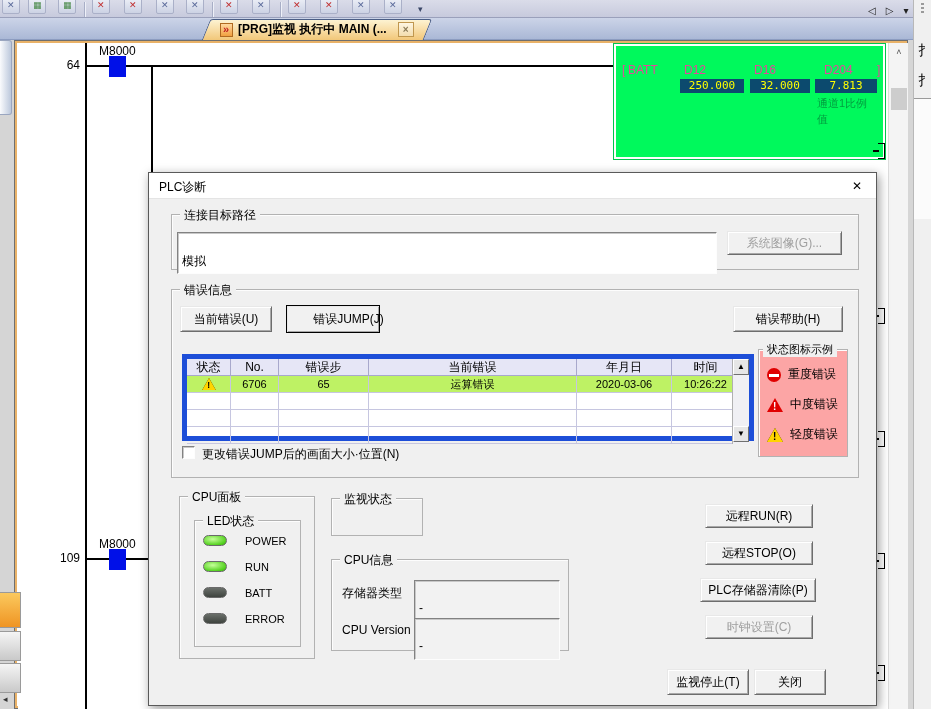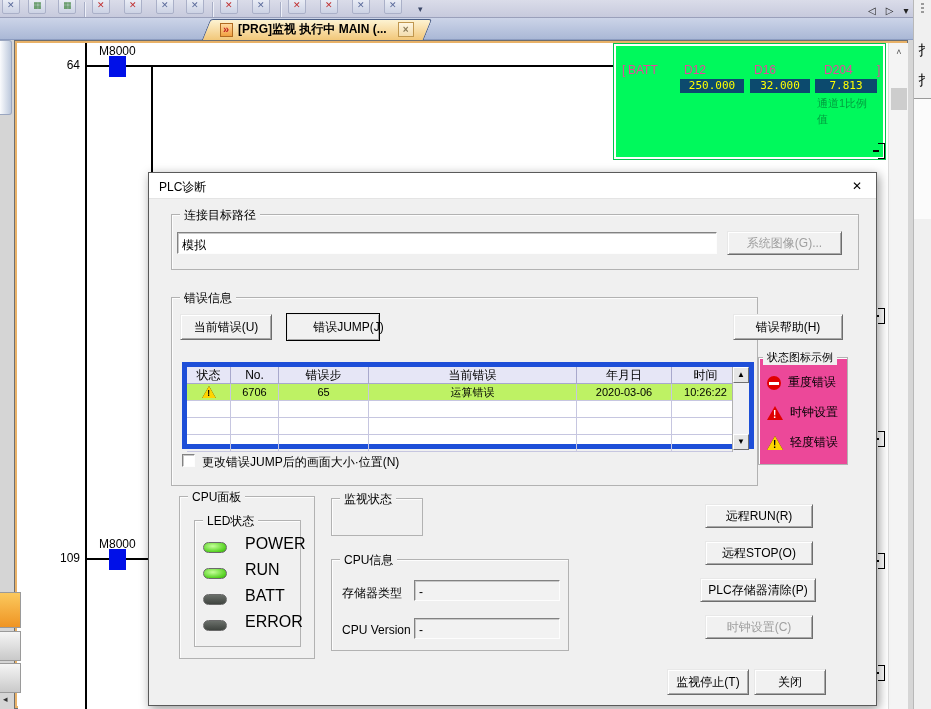--- a/index.html
+++ b/index.html
@@ -95,21 +95,21 @@
   .groupbox { position:absolute; border:1px solid #b2b2b2; box-shadow:inset 1px 1px 0 #fdfdfd; }
   .gb-label { position:absolute; top:-8px; left:8px; background:#f0f0f0; padding:0 4px; font-size:12px; white-space:nowrap; }
 
   .btn { position:absolute; display:flex; align-items:center; justify-content:center; font-size:12px;
     background:#f1f1f1; border:1px solid; border-color:#e8e8e8 #6d6d6d #6d6d6d #e8e8e8;
     box-shadow:inset 1px 1px 0 #ffffff, inset -1px -1px 0 #a8a8a8; white-space:nowrap; }
   .btn.disabled { color:#9f9f9f; }
   .btn.defaulted { border-color:#000; box-shadow:inset 1px 1px 0 #e8e8e8, inset -1px -1px 0 #a8a8a8, inset 0 0 0 1px #8a8a8a;padding-left:31px; }
 
   .field { position:absolute; background:#fff; border:1px solid; border-color:#828282 #fdfdfd #fdfdfd #828282;
-    box-shadow:inset 1px 1px 0 #c8c8c8; font-size:12px; padding:4px 4px; }
+    box-shadow:inset 1px 1px 0 #c8c8c8; font-size:12px; padding:20px 4px; }
   .field.gray { background:#f2f2f2; }
 
   
   .err-table { position:absolute; left:10px; top:64px; width:572px; height:87px; border:5px solid #1d4ed8; background:#fff; }
   .tgrid { position:absolute; left:0; top:0; display:grid;
     grid-template-columns:44px 48px 90px 208px 95px 68px; grid-auto-rows:17px; }
   .tcell { border-right:1px solid #c6c6e0; border-bottom:1px solid #c6c6e0; font-size:11px;
     display:flex; align-items:center; justify-content:center; overflow:hidden; white-space:nowrap; }
   .tcell.head { background:#e6e6f6; border-right:1px solid #a8a8cc; border-bottom:1px solid #a8a8cc; font-size:12px; }
   .tcell.sel { background:#bef264; }
@@ -126,21 +126,21 @@
   .tri.yellow { border-bottom:14px solid #ffd400; filter:drop-shadow(0 0 0.5px #000); }
   .tri::after { content:"!"; position:absolute; left:-2px; top:3px; font-size:10px; font-weight:bold; }
   .tri.red::after { color:#fff; }
   .tri.yellow::after { color:#000; }
   .tri.small { transform:scale(0.85); }
 
   
   .checkbox { position:absolute; width:13px; height:13px; background:#fff; border:1px solid; border-color:#828282 #fdfdfd #fdfdfd #828282; box-shadow:inset 1px 1px 0 #c8c8c8; }
 
   
-  .led-row { position:absolute; left:8px; display:flex; align-items:flex-end; gap:18px; font-size:16px; }
+  .led-row { position:absolute; left:8px; display:flex; align-items:flex-start; gap:18px; font-size:11px; }
   .led { width:24px; height:11px; border-radius:6px; border:1px solid #6a6a6a; }
   .led.on { background:radial-gradient(ellipse at 40% 35%, #c6ff9a, #56d222 70%, #3aa80e); }
   .led.off { background:linear-gradient(#6a6f6a,#3f443f); }
 </style>
 </head>
 <body>
 
 <div id="screen">
 
   <div class="toolbar">
@@ -246,21 +246,21 @@
     <div class="groupbox" style="left:22px;top:41px;width:688px;height:56px">
       <span class="gb-label">连接目标路径</span>
       <div class="field" style="left:5px;top:17px;width:540px;height:22px">
         <span>模拟</span>
       </div>
       <div class="btn disabled" style="left:555px;top:16px;width:115px;height:24px">
         <span>系统图像(G)...</span>
       </div>
     </div>
 
-    <div class="groupbox" style="left:22px;top:124px;width:587px;height:189px">
+    <div class="groupbox" style="left:22px;top:116px;width:688px;height:189px">
       <span class="gb-label">错误信息</span>
 
       <div class="btn" style="left:8px;top:16px;width:92px;height:26px">
         <span>当前错误(U)</span>
       </div>
       <div class="btn defaulted" style="left:114px;top:15px;width:94px;height:28px">
         <span>错误JUMP(J)</span>
       </div>
       <div class="btn" style="left:561px;top:16px;width:110px;height:26px">
         <span>错误帮助(H)</span>
@@ -302,29 +302,29 @@
             <div class="tcell"></div>
             <div class="tcell"></div>
             <div class="tcell"></div>
         </div>
         <div class="tbl-scroll">
           <div class="sb" style="top:0">▲</div>
           <div class="sb" style="top:67px">▼</div>
         </div>
       </div>
 
-      <div class="groupbox" style="left:586px;top:59px;width:90px;height:108px;background:#ec4899">
+      <div class="groupbox" style="left:586px;top:59px;width:90px;height:108px;background:#fca5a5">
         <span class="gb-label" style="font-size:11px;left:4px">状态图标示例</span>
         <div class="legend-item" style="top:16px">
           <span class="ic-stop"></span>
           <span>重度错误</span>
         </div>
         <div class="legend-item" style="top:46px">
           <span class="tri red"></span>
-          <span>时钟设置</span>
+          <span>中度错误</span>
         </div>
         <div class="legend-item" style="top:76px">
           <span class="tri yellow"></span>
           <span>轻度错误</span>
         </div>
       </div>
 
       <div class="checkbox" style="left:10px;top:156px"></div>
       <span style="position:absolute;left:30px;top:156px">更改错误JUMP后的画面大小·位置(N)</span>
     </div>

